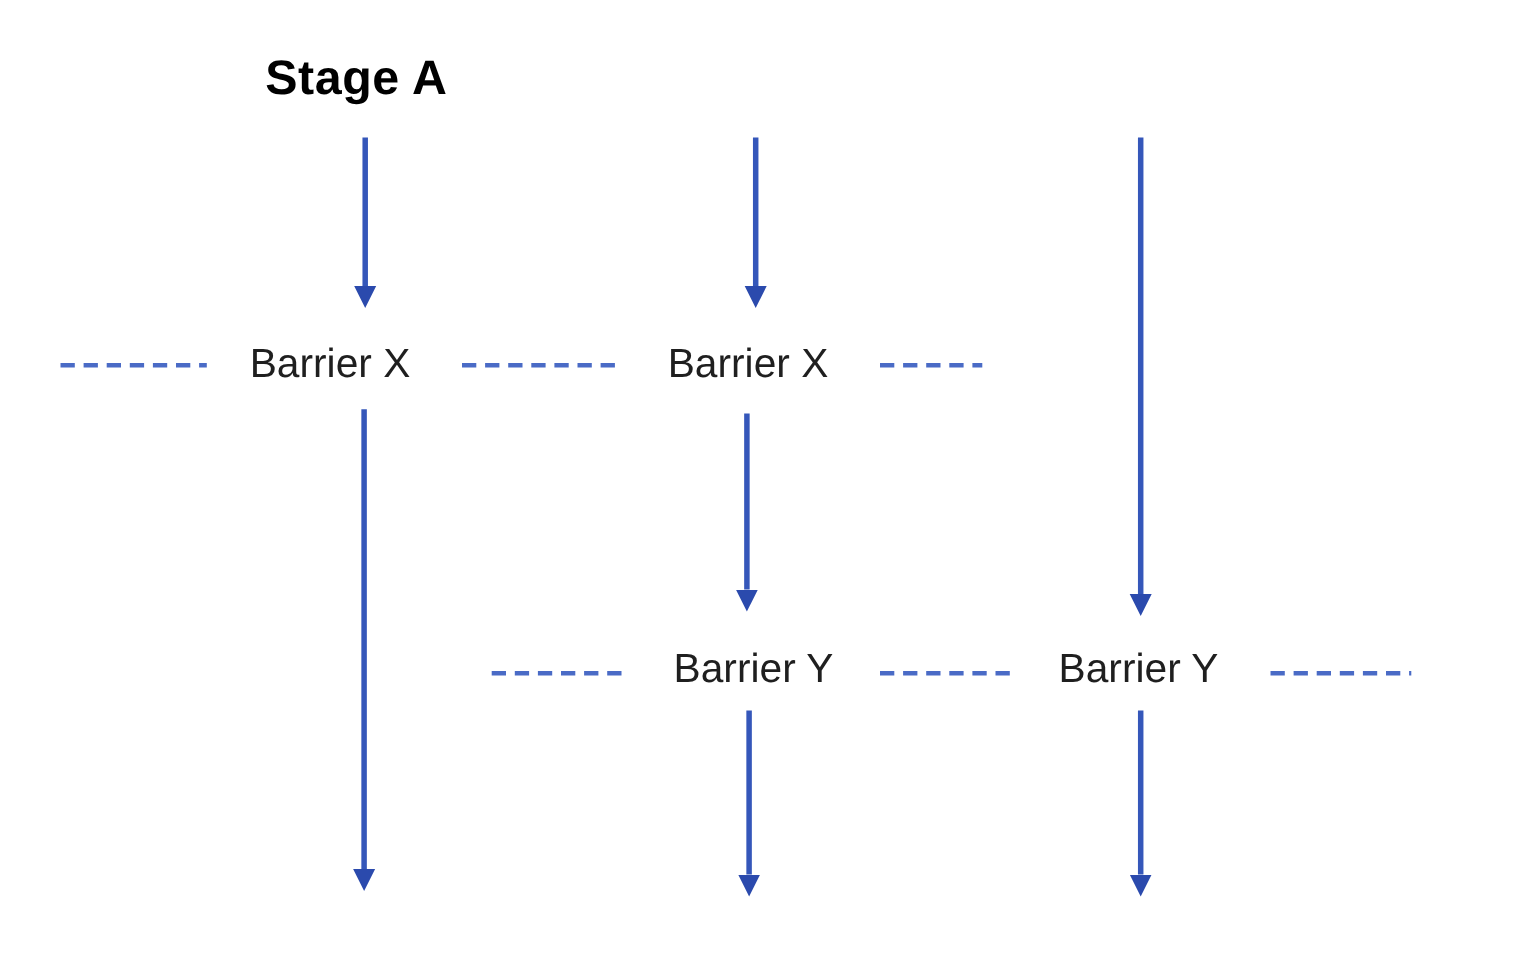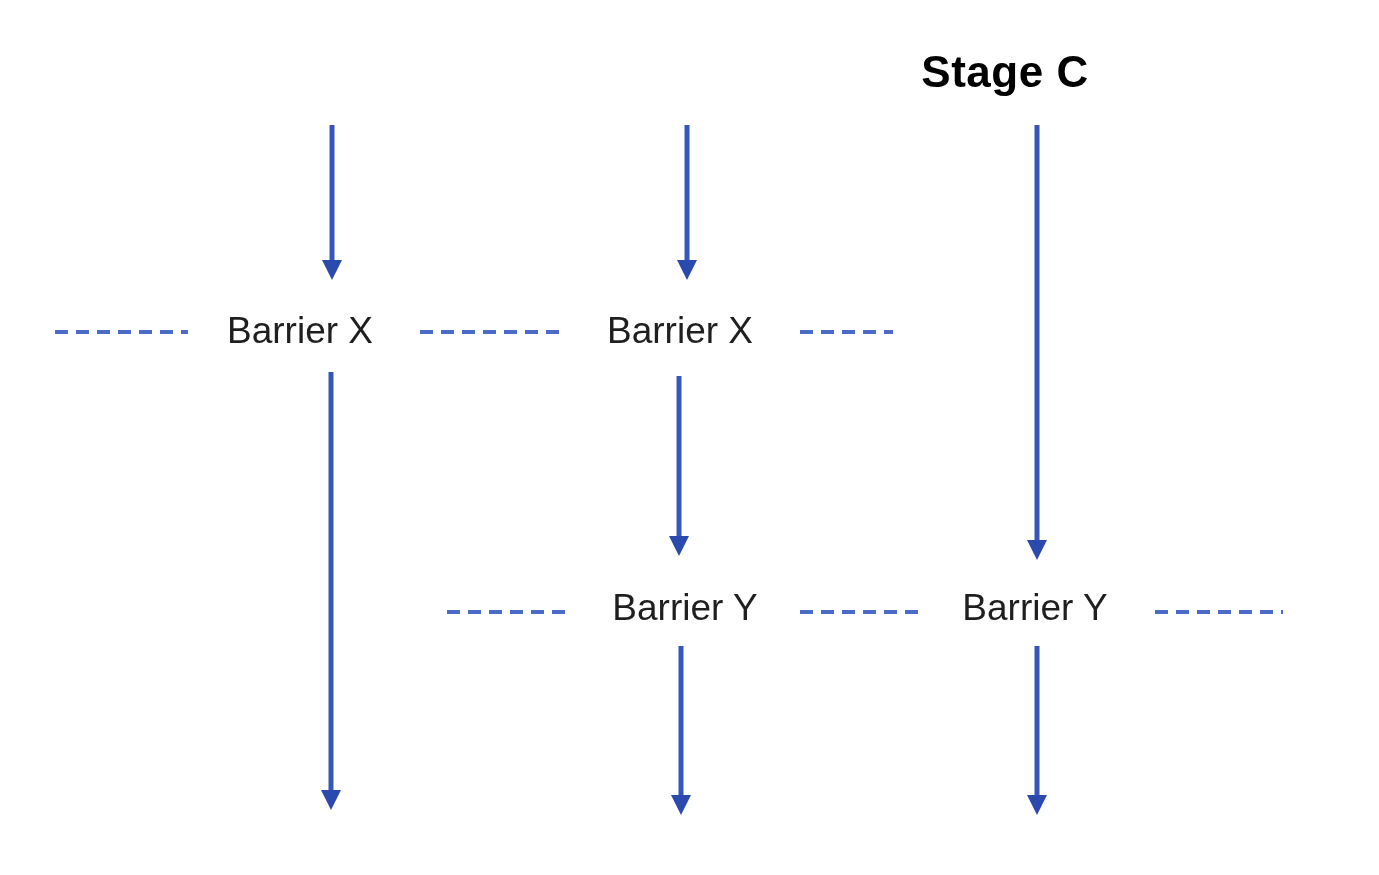--- a/index.html
+++ b/index.html
@@ -71,20 +71,20 @@
 
     <line class="dash" x1="55" y1="332" x2="188" y2="332"></line>
     <line class="dash" x1="420" y1="332" x2="565" y2="332"></line>
     <line class="dash" x1="800" y1="332" x2="893" y2="332"></line>
 
     <line class="dash" x1="447" y1="612" x2="570" y2="612"></line>
     <line class="dash" x1="800" y1="612" x2="922" y2="612"></line>
     <line class="dash" x1="1155" y1="612" x2="1283" y2="612"></line>
   </svg>
 
-  <div class="label stage-label pos-stage-c">Stage C</div>
+  <div class="label stage-label pos-stage-a">Stage A</div>
 
   <div class="label barrier-label pos-barrier-x-a">Barrier X</div>
   <div class="label barrier-label pos-barrier-x-b">Barrier X</div>
   <div class="label barrier-label pos-barrier-y-b">Barrier Y</div>
   <div class="label barrier-label pos-barrier-y-c">Barrier Y</div>
 
 </div>
 
 </body></html>

